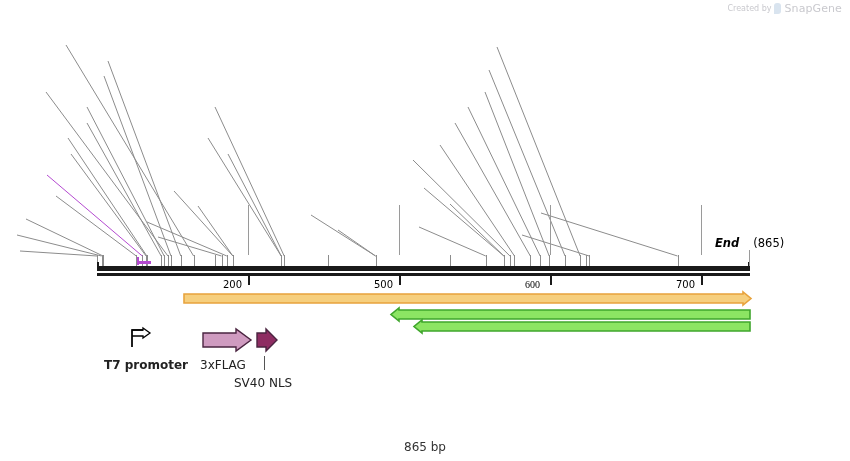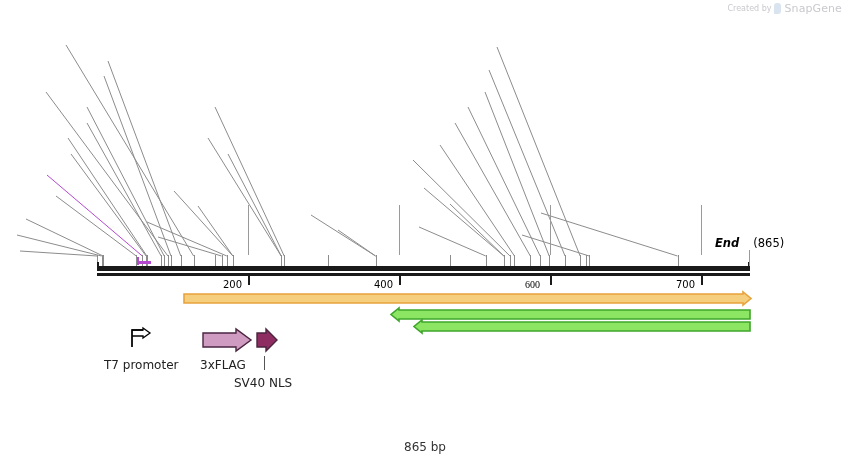--- a/index.html
+++ b/index.html
@@ -326,21 +326,21 @@
   <div id="ruler-layer">
       <div class="ruler-bar" style="left: 97px; top: 266px; width: 653px; height: 5px; background: rgb(26, 26, 26);"></div>
       <div class="ruler-bar" style="left: 97px; top: 273px; width: 653px; height: 3px; background: rgb(26, 26, 26);"></div>
       <div class="ruler-bar" style="left: 97px; top: 262px; width: 2px; height: 5px; background: rgb(26, 26, 26);"></div>
       <div class="ruler-bar" style="left: 748px; top: 262px; width: 2px; height: 5px; background: rgb(26, 26, 26);"></div>
       <div class="ruler-tick" style="left: 248px; top: 276px; height: 9px; background: rgb(26, 26, 26);"></div>
       <div class="ruler-tick" style="left: 248px; top: 205px; height: 50px; background: rgb(154, 154, 154); width: 1px;"></div>
       <div class="ruler-num" style="left: 222.983px; top: 279px;">200</div>
       <div class="ruler-tick" style="left: 399px; top: 276px; height: 9px; background: rgb(26, 26, 26);"></div>
       <div class="ruler-tick" style="left: 399px; top: 205px; height: 50px; background: rgb(154, 154, 154); width: 1px;"></div>
-      <div class="ruler-num" style="left: 373.965px; top: 279px;">400</div>
+      <div class="ruler-num" style="left: 373.965px; top: 279px;">500</div>
       <div class="ruler-tick" style="left: 550px; top: 276px; height: 9px; background: rgb(26, 26, 26);"></div>
       <div class="ruler-tick" style="left: 550px; top: 205px; height: 50px; background: rgb(154, 154, 154); width: 1px;"></div>
       <div class="ruler-num" style="left: 524.948px; top: 279px; font-family: Liberation Serif, serif;">600</div>
       <div class="ruler-tick" style="left: 701px; top: 276px; height: 9px; background: rgb(26, 26, 26);"></div>
       <div class="ruler-tick" style="left: 701px; top: 205px; height: 50px; background: rgb(154, 154, 154); width: 1px;"></div>
       <div class="ruler-num" style="left: 675.931px; top: 279px;">700</div>
       <div class="lbl" style="left: 715px; top: 237px;"><span class="nm" style="font-style:italic">End</span><span class="pos" style="margin-left:14px">(865)</span></div>
       <div class="ruler-tick" style="left: 749px; top: 250px; height: 16px; background: rgb(154, 154, 154); width: 1px;"></div>
       <div class="feat-t7" style="left: 137.01px; top: 261px; width: 14.3434px; height: 3px; background: rgb(180, 74, 208);"></div>
       <div class="feat-t7" style="left: 137.01px; top: 257px; width: 2px; height: 8px; background: rgb(180, 74, 208);"></div>
@@ -362,21 +362,21 @@
         </svg>
       </div>
     </div>
   <div id="legend-layer">
       <div class="glyph" style="left: 130px; top: 328px;">
         <svg width="22" height="20">
           <path d="M2,19 L2,2 L13,2 L13,0 L20,5 L13,10 L13,8 L2,8" fill="#ffffff" stroke="#000000" stroke-width="1.3" stroke-linejoin="miter" fill-rule="evenodd"></path>
           <path d="M2,19 L2,2 L13,2" fill="none" stroke="#000000" stroke-width="1.3"></path>
         </svg>
       </div>
-      <div class="glyph-lbl" style="left: 104px; top: 358px;">T7 promoter</div>
+      <div class="glyph-lbl" style="left: 104px; top: 358px; font-weight: bold;">T7 promoter</div>
       <div class="glyph" style="left: 202px; top: 328px;">
         <svg width="50" height="24">
           <path d="M1,5 L34,5 L34,1 L49,12 L34,23 L34,19 L1,19 Z" fill="#cf9bc0" stroke="#4a2440" stroke-width="1.4" stroke-linejoin="miter"></path>
         </svg>
       </div>
       <div class="glyph-lbl" style="left: 200px; top: 358px;">3xFLAG</div>
       <div class="glyph" style="left: 256px; top: 328px;">
         <svg width="22" height="24">
           <path d="M1,5 L10,5 L10,1 L21,12 L10,23 L10,19 L1,19 Z" fill="#8e2d62" stroke="#4a2440" stroke-width="1.4" stroke-linejoin="miter"></path>
         </svg>

